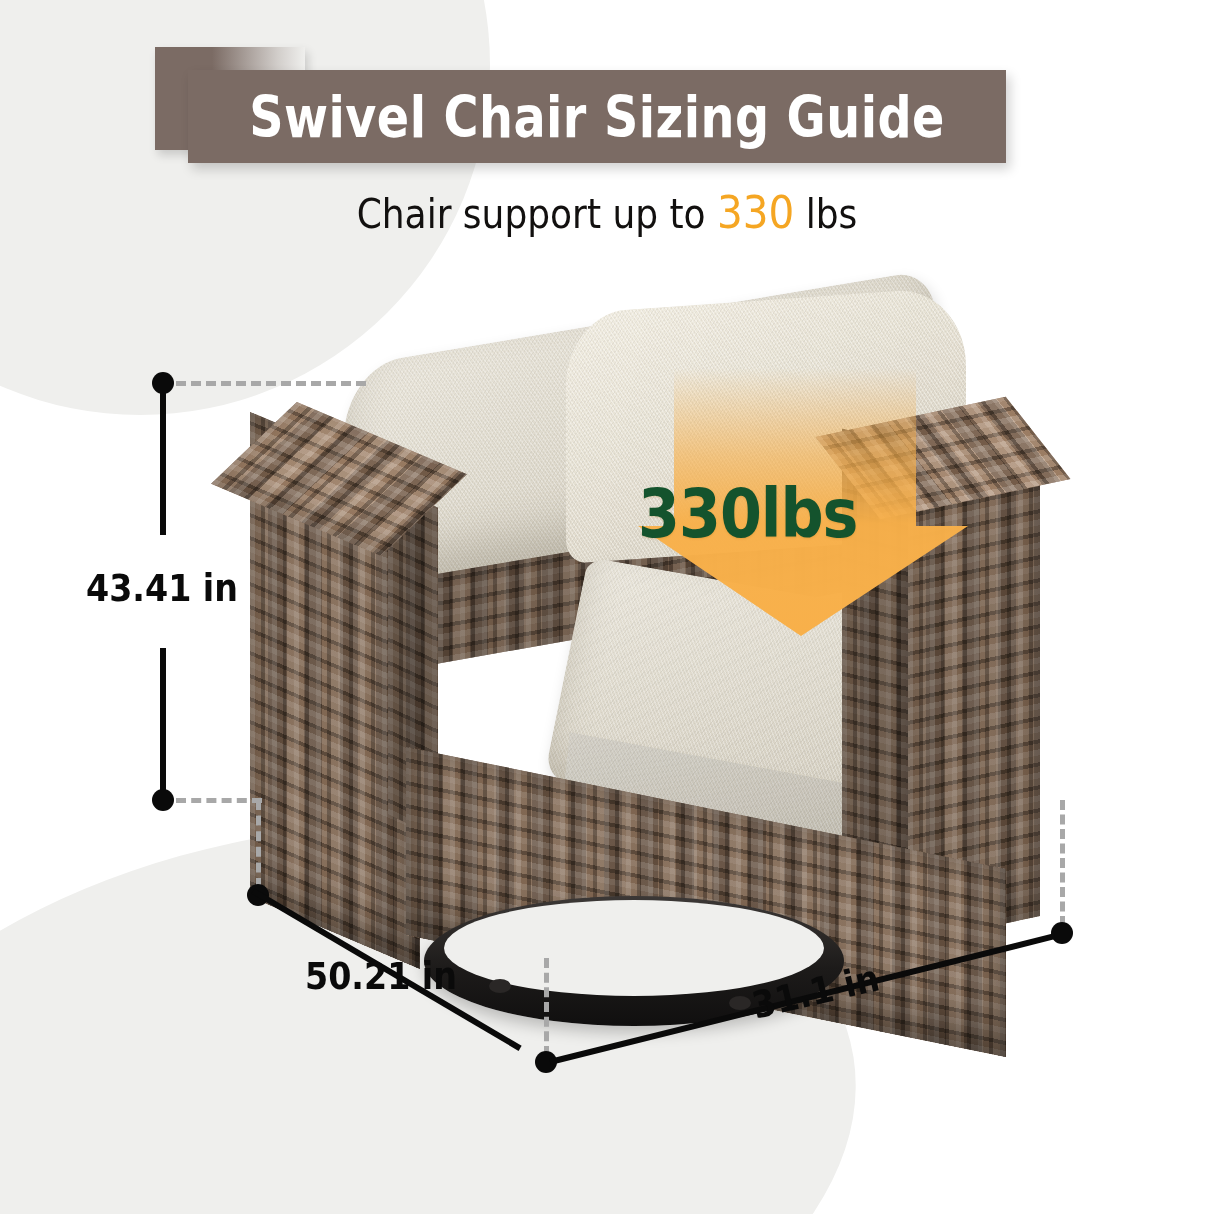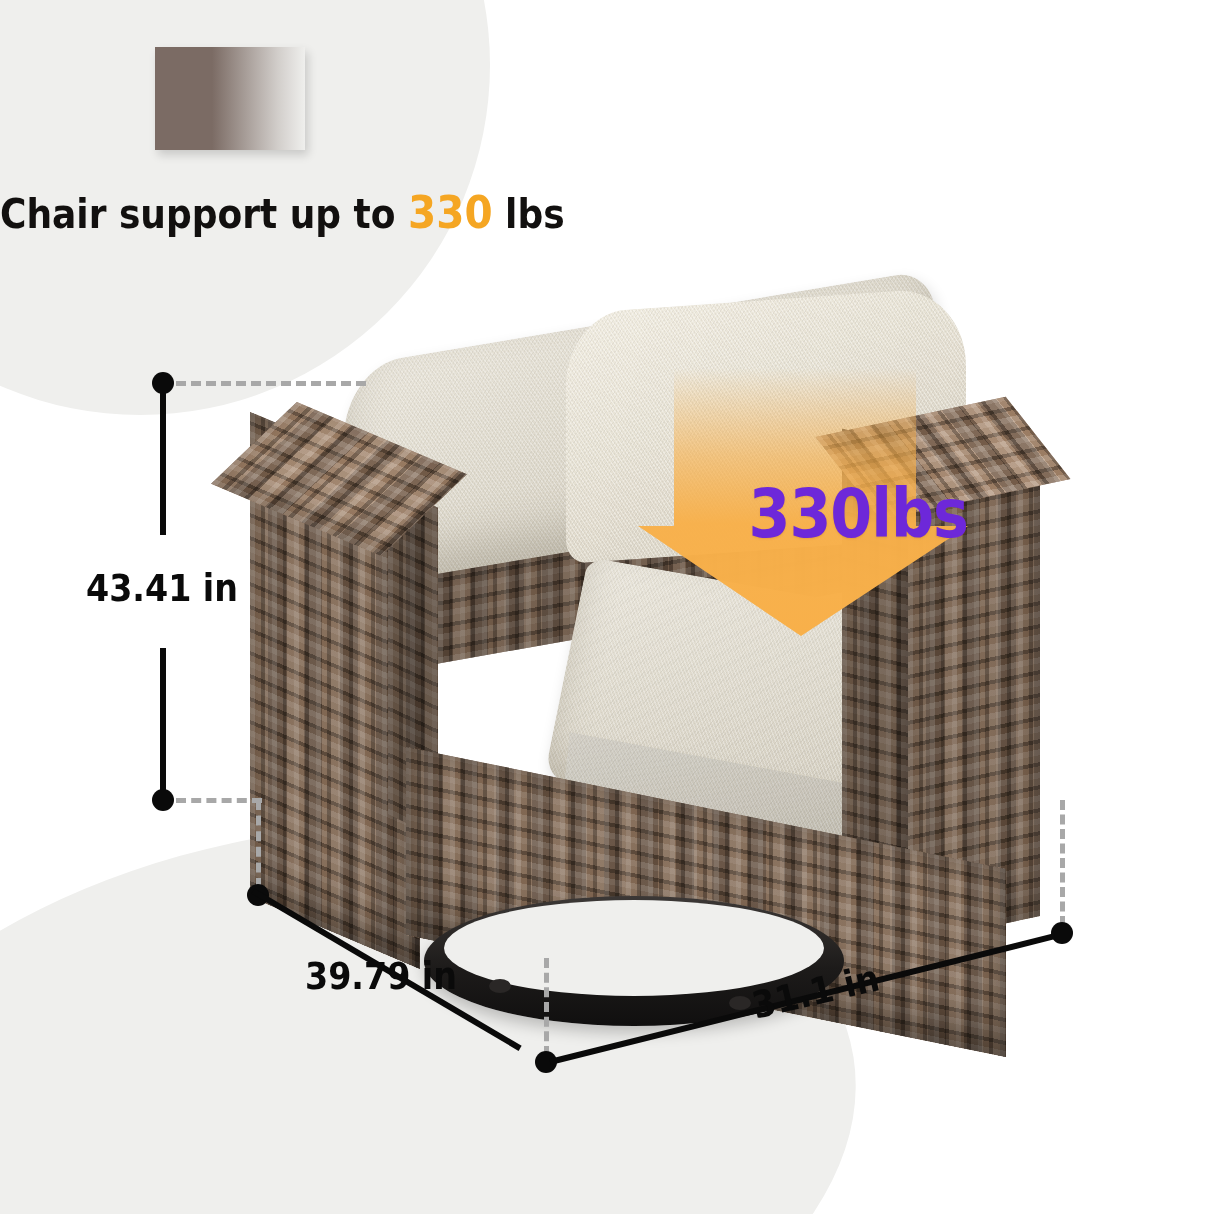--- a/index.html
+++ b/index.html
@@ -59,24 +59,24 @@
     font-size: 57px;
     font-weight: bold;
     letter-spacing: 0.5px;
     white-space: nowrap;
     transform: scaleX(0.93);
   }
   #subtitle {
     position: absolute;
     left: 0; top: 186px;
     width: 1214px;
-    text-align: left;
+    text-align: center;
     font-family: "Liberation Sans Narrow", "DejaVu Sans Condensed", "Liberation Sans", sans-serif;
     font-size: 40px;
-    font-weight: bold;
+    font-weight: normal;
     color: #12100f;
     white-space: nowrap;
   }
   #subtitle .accent { color: #f5a623; font-size: 45px; }
 
   
   #chair {
     position: absolute;
     left: 236px; top: 300px;
     width: 830px; height: 720px;
@@ -229,22 +229,22 @@
   #weight-arrow {
     position: absolute;
     left: 638px; top: 368px;
     width: 330px; height: 268px;
   }
   #weight-arrow svg { display: block; width: 100%; height: 100%; }
   #weight-arrow-label {
     position: absolute;
     left: 0; top: 107px;
     width: 330px;
-    text-align: right;
-    color: #6d28d9;
+    text-align: left;
+    color: #14532d;
     font-family: "Liberation Sans Narrow", "DejaVu Sans Condensed", "Liberation Sans", sans-serif;
     font-size: 67px;
     font-weight: bold;
     letter-spacing: -1px;
     white-space: nowrap;
     text-shadow: 0 1px 2px rgba(170,110,20,0.25);
   }
 
   
   .dim-dot {
@@ -305,20 +305,23 @@
 </style>
 </head>
 <body>
 
 <div id="infographic">
 
   <div class="bg-blob" id="bg-blob-top"></div>
   <div class="bg-blob" id="bg-blob-bottom"></div>
 
   <div id="header-tab"></div>
+  <div id="title-banner">
+    <span id="title-text">Swivel Chair Sizing Guide</span>
+  </div>
   <div id="subtitle"><span>Chair support up to </span><span class="accent">330</span><span> lbs</span></div>
 
   <div id="chair">
     <div class="wicker" id="back-panel"></div>
     <div class="cushion" id="cushion-back"></div>
     <div class="cushion" id="cushion-back-2"></div>
     <div class="wicker" id="arm-left-face"></div>
     <div class="wicker" id="arm-left-inner"></div>
     <div class="wicker" id="arm-left-top"></div>
     <div class="cushion" id="cushion-seat"></div>
@@ -354,21 +357,21 @@
     <div class="dim-dot" id="dot-height-bottom"></div>
     <div class="dim-line-solid" id="line-height-upper"></div>
     <div class="dim-line-solid" id="line-height-lower"></div>
     <div class="dim-line-dashed-h" id="dash-top-leader"></div>
     <div class="dim-line-dashed-h" id="dash-bottom-leader"></div>
     <div class="dim-label" id="label-height">43.41 in</div>
 
     <div class="dim-line-dashed-v" id="dash-depth-vert"></div>
     <div class="dim-dot" id="dot-depth-far"></div>
     <div class="dim-line-solid" id="line-depth-diag"></div>
-    <div class="dim-label" id="label-depth">39.79 in</div>
+    <div class="dim-label" id="label-depth">50.21 in</div>
 
     <div class="dim-line-dashed-v" id="dash-bottom-vert"></div>
     <div class="dim-line-dashed-v" id="dash-right-vert"></div>
     <div class="dim-dot" id="dot-bottom-vertex"></div>
     <div class="dim-dot" id="dot-width-right"></div>
     <div class="dim-line-solid" id="line-width-diag"></div>
     <div class="dim-label" id="label-width">31.1 in</div>
   </div>
 
 </div>

